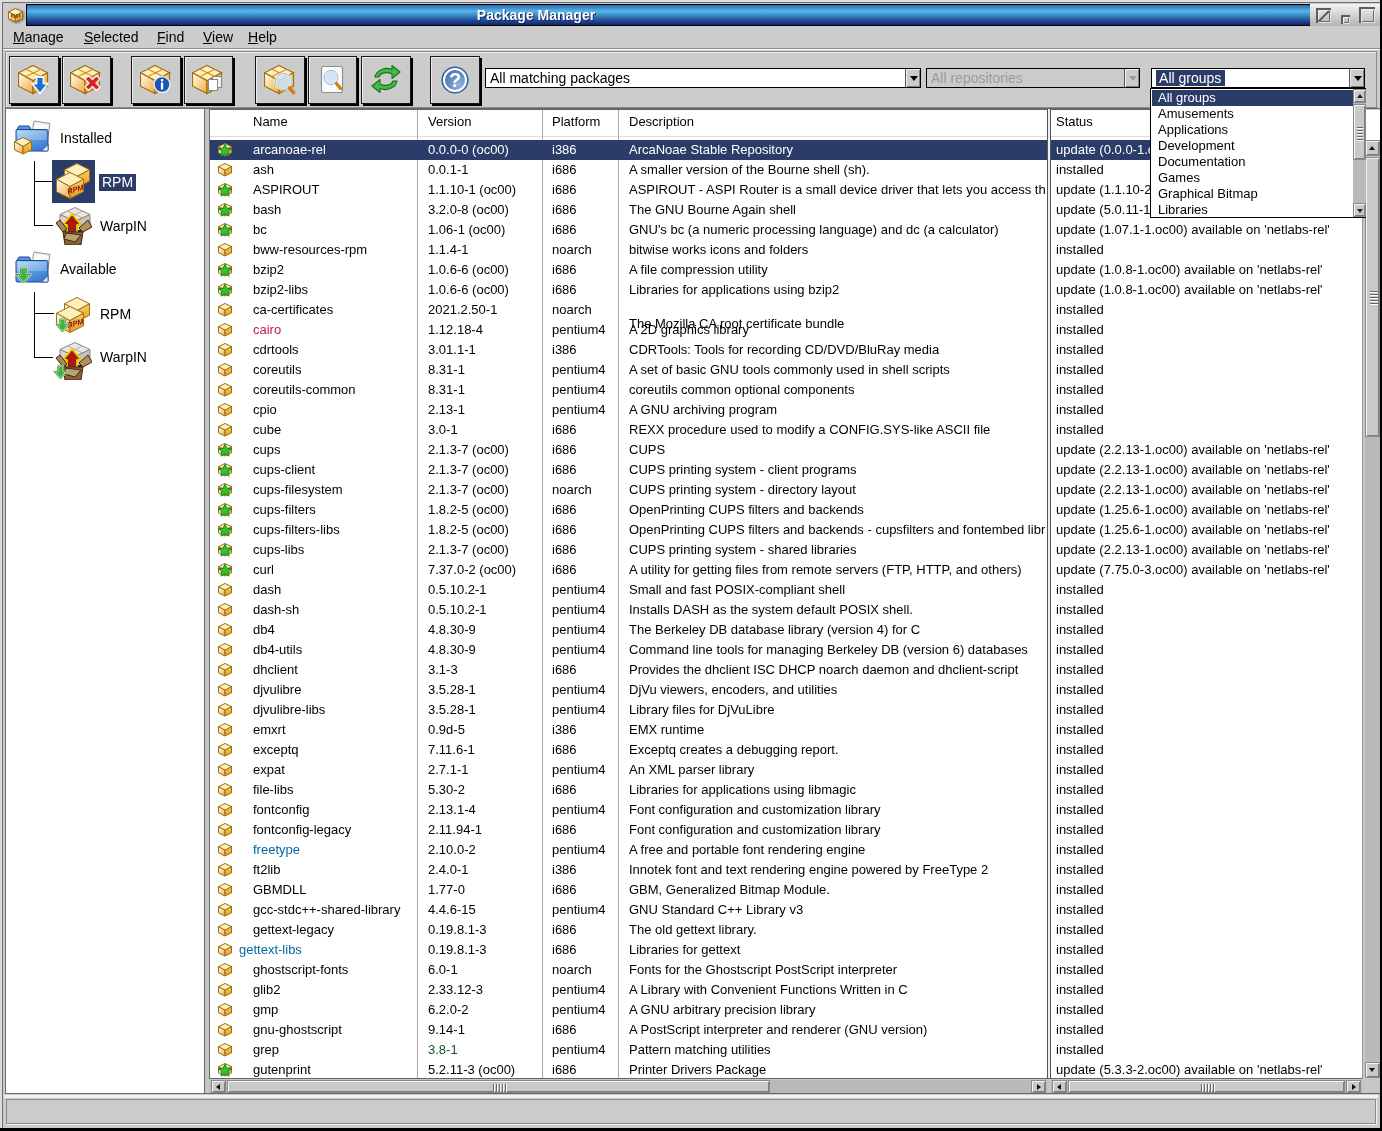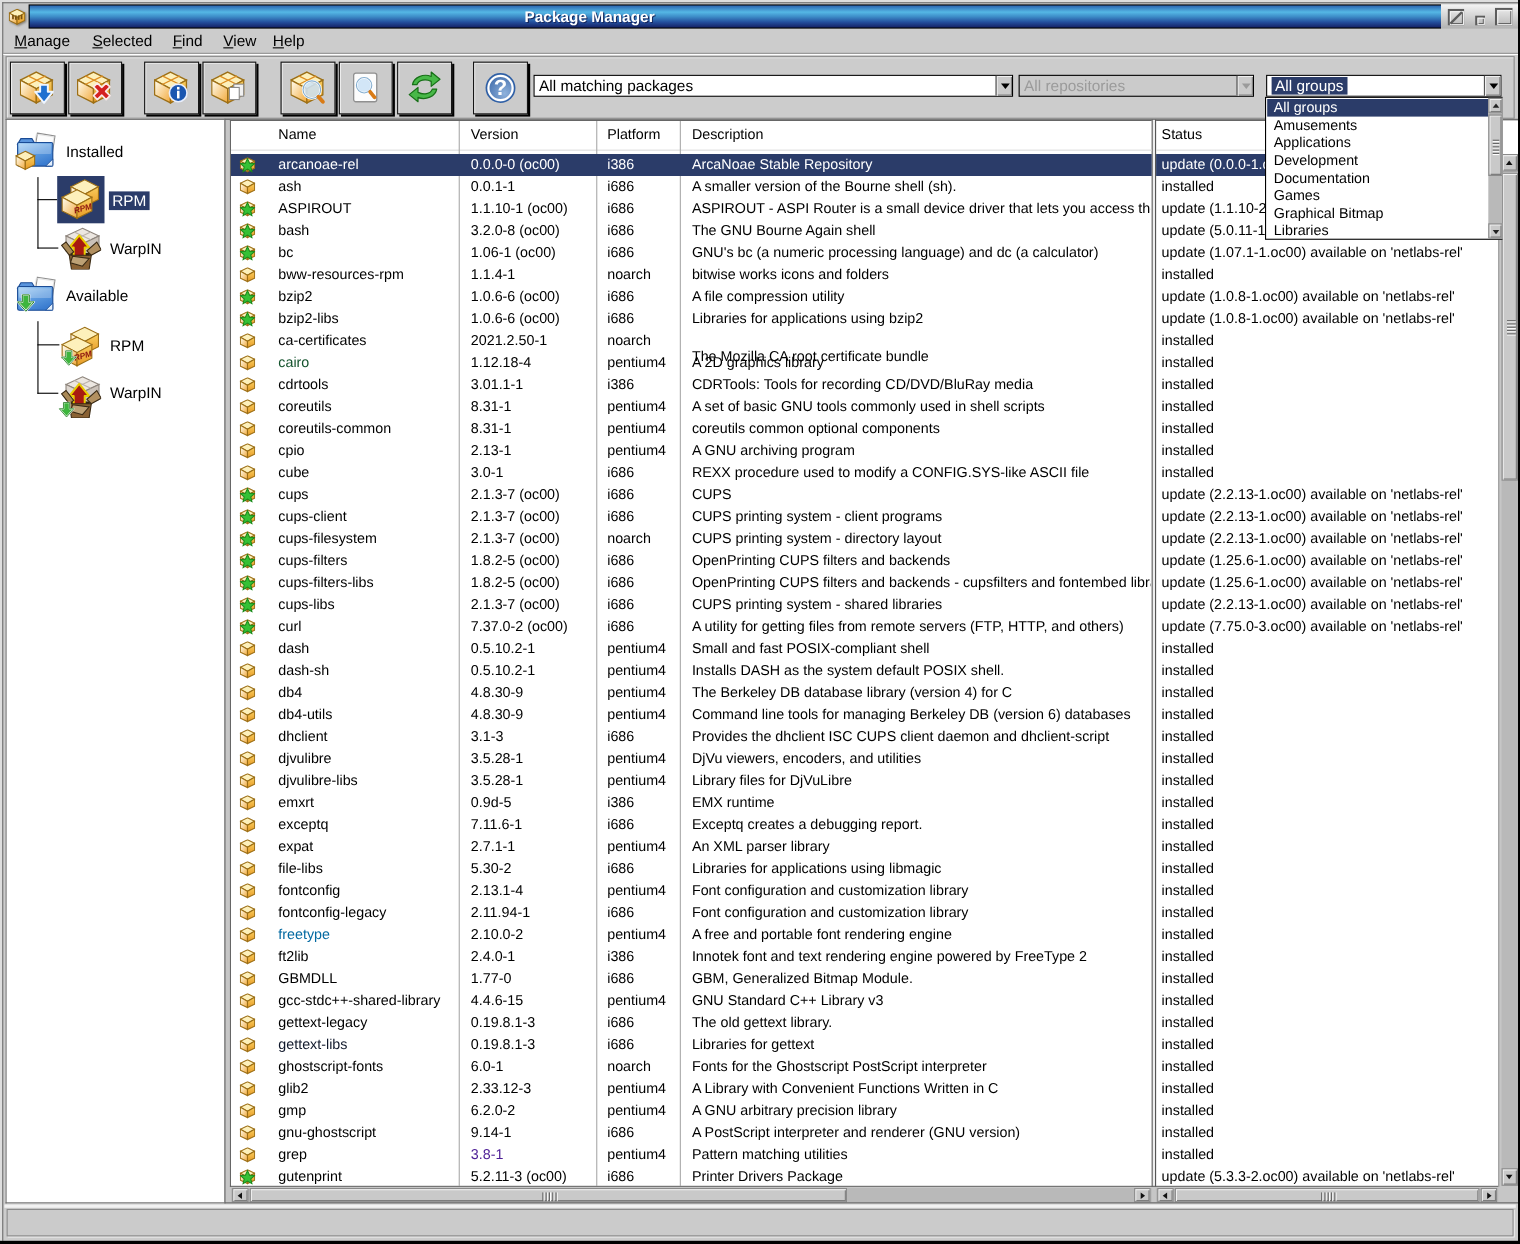--- a/index.html
+++ b/index.html
@@ -600,21 +600,21 @@
         </linearGradient>
         <linearGradient id="p9r" x1="0" y1="0" x2="0" y2="1">
           <stop offset="0" stop-color="#f8cd5e"></stop>
           <stop offset="1" stop-color="#e89a25"></stop>
         </linearGradient>
       </defs>
       <polygon points="7.0,0.5 13.5,3.6450000000000005 7.0,7.290000000000001 0.5,3.6450000000000005" fill="#fdf0bb" stroke="#9c6f16" stroke-width="1"></polygon>
       <polygon points="0.5,3.6450000000000005 7.0,7.290000000000001 7.0,13.0 0.5,9.855" fill="url(#p9)" stroke="#9c6f16" stroke-width="1"></polygon>
       <polygon points="7.0,7.290000000000001 13.5,3.6450000000000005 13.5,9.855 7.0,13.0" fill="url(#p9r)" stroke="#9c6f16" stroke-width="1"></polygon>
     </svg></div>
-<div class="abs t13" style="left:253px;top:320px;color:#14532d">cairo</div>
+<div class="abs t13" style="left:253px;top:320px;color:#be185d">cairo</div>
 <div class="abs t13" style="left:428px;top:320px;color:#000">1.12.18-4</div>
 <div class="abs t13" style="left:552px;top:320px;color:#000">pentium4</div>
 <div class="abs t13" style="left:629px;top:320px;width:417px;overflow:hidden;color:#000">A 2D graphics library</div>
 <div class="abs t13" style="left:1056px;top:320px;width:305px;overflow:hidden;color:#000">installed</div>
 <div class="abs" style="left:218px;top:343px;width:14px;height:14px"><svg width="14" height="14" viewBox="0 0 14 14" style="">
       <defs>
         <linearGradient id="p10" x1="0" y1="0" x2="1" y2="1">
           <stop offset="0" stop-color="#fffef2"></stop>
           <stop offset="1" stop-color="#f2a93b"></stop>
         </linearGradient>
@@ -950,21 +950,21 @@
           <stop offset="1" stop-color="#e89a25"></stop>
         </linearGradient>
       </defs>
       <polygon points="7.0,0.5 13.5,3.6450000000000005 7.0,7.290000000000001 0.5,3.6450000000000005" fill="#fdf0bb" stroke="#9c6f16" stroke-width="1"></polygon>
       <polygon points="0.5,3.6450000000000005 7.0,7.290000000000001 7.0,13.0 0.5,9.855" fill="url(#p26)" stroke="#9c6f16" stroke-width="1"></polygon>
       <polygon points="7.0,7.290000000000001 13.5,3.6450000000000005 13.5,9.855 7.0,13.0" fill="url(#p26r)" stroke="#9c6f16" stroke-width="1"></polygon>
     </svg></div>
 <div class="abs t13" style="left:253px;top:660px;color:#000">dhclient</div>
 <div class="abs t13" style="left:428px;top:660px;color:#000">3.1-3</div>
 <div class="abs t13" style="left:552px;top:660px;color:#000">i686</div>
-<div class="abs t13" style="left:629px;top:660px;width:417px;overflow:hidden;color:#000">Provides the dhclient ISC CUPS client daemon and dhclient-script</div>
+<div class="abs t13" style="left:629px;top:660px;width:417px;overflow:hidden;color:#000">Provides the dhclient ISC DHCP noarch daemon and dhclient-script</div>
 <div class="abs t13" style="left:1056px;top:660px;width:305px;overflow:hidden;color:#000">installed</div>
 <div class="abs" style="left:218px;top:683px;width:14px;height:14px"><svg width="14" height="14" viewBox="0 0 14 14" style="">
       <defs>
         <linearGradient id="p27" x1="0" y1="0" x2="1" y2="1">
           <stop offset="0" stop-color="#fffef2"></stop>
           <stop offset="1" stop-color="#f2a93b"></stop>
         </linearGradient>
         <linearGradient id="p27r" x1="0" y1="0" x2="0" y2="1">
           <stop offset="0" stop-color="#f8cd5e"></stop>
           <stop offset="1" stop-color="#e89a25"></stop>
@@ -1227,21 +1227,21 @@
         </linearGradient>
         <linearGradient id="p40r" x1="0" y1="0" x2="0" y2="1">
           <stop offset="0" stop-color="#f8cd5e"></stop>
           <stop offset="1" stop-color="#e89a25"></stop>
         </linearGradient>
       </defs>
       <polygon points="7.0,0.5 13.5,3.6450000000000005 7.0,7.290000000000001 0.5,3.6450000000000005" fill="#fdf0bb" stroke="#9c6f16" stroke-width="1"></polygon>
       <polygon points="0.5,3.6450000000000005 7.0,7.290000000000001 7.0,13.0 0.5,9.855" fill="url(#p40)" stroke="#9c6f16" stroke-width="1"></polygon>
       <polygon points="7.0,7.290000000000001 13.5,3.6450000000000005 13.5,9.855 7.0,13.0" fill="url(#p40r)" stroke="#9c6f16" stroke-width="1"></polygon>
     </svg></div>
-<div class="abs t13" style="left:253px;top:940px;color:#0f172a">gettext-libs</div>
+<div class="abs t13" style="left:239px;top:940px;color:#0369a1">gettext-libs</div>
 <div class="abs t13" style="left:428px;top:940px;color:#000">0.19.8.1-3</div>
 <div class="abs t13" style="left:552px;top:940px;color:#000">i686</div>
 <div class="abs t13" style="left:629px;top:940px;width:417px;overflow:hidden;color:#000">Libraries for gettext</div>
 <div class="abs t13" style="left:1056px;top:940px;width:305px;overflow:hidden;color:#000">installed</div>
 <div class="abs" style="left:218px;top:963px;width:14px;height:14px"><svg width="14" height="14" viewBox="0 0 14 14" style="">
       <defs>
         <linearGradient id="p41" x1="0" y1="0" x2="1" y2="1">
           <stop offset="0" stop-color="#fffef2"></stop>
           <stop offset="1" stop-color="#f2a93b"></stop>
         </linearGradient>
@@ -1328,21 +1328,21 @@
         <linearGradient id="p45r" x1="0" y1="0" x2="0" y2="1">
           <stop offset="0" stop-color="#f8cd5e"></stop>
           <stop offset="1" stop-color="#e89a25"></stop>
         </linearGradient>
       </defs>
       <polygon points="7.0,0.5 13.5,3.6450000000000005 7.0,7.290000000000001 0.5,3.6450000000000005" fill="#fdf0bb" stroke="#9c6f16" stroke-width="1"></polygon>
       <polygon points="0.5,3.6450000000000005 7.0,7.290000000000001 7.0,13.0 0.5,9.855" fill="url(#p45)" stroke="#9c6f16" stroke-width="1"></polygon>
       <polygon points="7.0,7.290000000000001 13.5,3.6450000000000005 13.5,9.855 7.0,13.0" fill="url(#p45r)" stroke="#9c6f16" stroke-width="1"></polygon>
     </svg></div>
 <div class="abs t13" style="left:253px;top:1040px;color:#000">grep</div>
-<div class="abs t13" style="left:428px;top:1040px;color:#4c1d95">3.8-1</div>
+<div class="abs t13" style="left:428px;top:1040px;color:#14532d">3.8-1</div>
 <div class="abs t13" style="left:552px;top:1040px;color:#000">pentium4</div>
 <div class="abs t13" style="left:629px;top:1040px;width:417px;overflow:hidden;color:#000">Pattern matching utilities</div>
 <div class="abs t13" style="left:1056px;top:1040px;width:305px;overflow:hidden;color:#000">installed</div>
 <div class="abs" style="left:218px;top:1063px;width:14px;height:14px"><svg width="14" height="14" viewBox="0 0 14 14" style="">
       <defs>
         <linearGradient id="s46" x1="0" y1="0" x2="1" y2="1">
           <stop offset="0" stop-color="#fffef2"></stop>
           <stop offset="1" stop-color="#f2a93b"></stop>
         </linearGradient>
         <linearGradient id="s46r" x1="0" y1="0" x2="0" y2="1">

